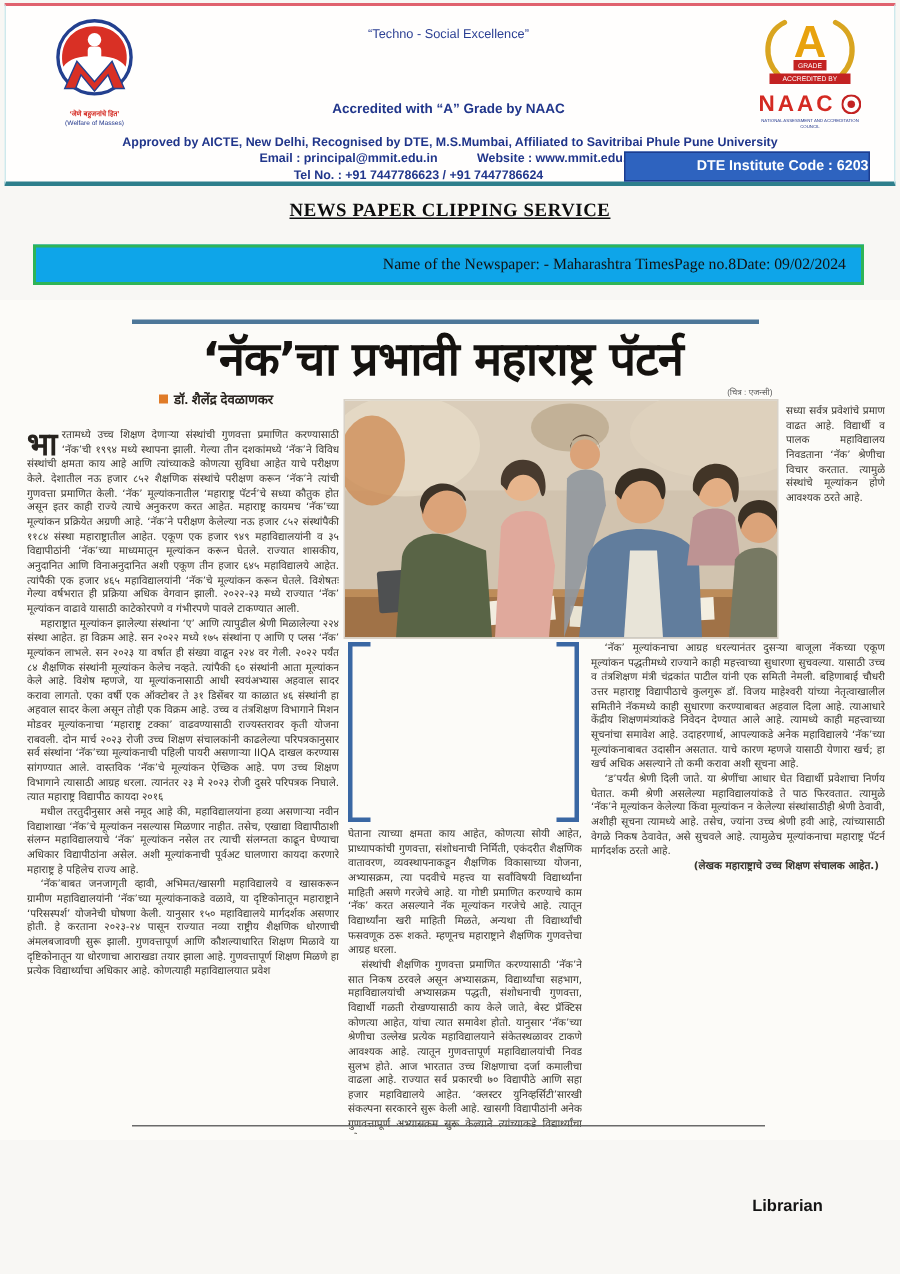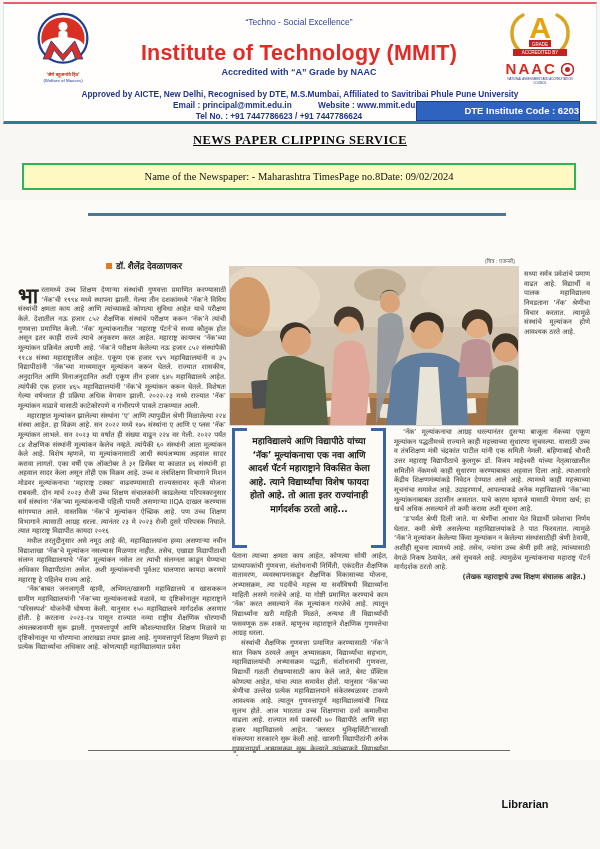--- a/index.html
+++ b/index.html
@@ -26,22 +26,22 @@
   .mottoM{font-size:4.6px;color:#d42a22;font-weight:bold;line-height:1.2;}
   .mottoE{font-size:4.4px;color:#21368b;line-height:1.2;}
   .logoR{position:absolute;right:18px;top:6px;width:76px;text-align:center;}
   .naacword{font-size:15px;font-weight:bold;color:#d42a22;letter-spacing:2px;line-height:1;}
   .naaccap{font-size:2.9px;color:#21368b;line-height:1.3;}
 
   
   .service-title{position:absolute;left:0;top:133px;width:600px;text-align:center;
     font-family:"Liberation Serif","DejaVu Serif",serif;font-size:12.5px;font-weight:bold;
     text-decoration:underline;letter-spacing:0.4px;color:#0d0d0d;}
-  .metarow{position:absolute;left:22px;top:163px;width:554px;height:27px;border:2px solid #2fb457;background:#fef9c3;
-    display:flex;align-items:center;justify-content:center;padding:0 10px;box-sizing:border-box;
+  .metarow{position:absolute;left:22px;top:163px;width:554px;height:27px;border:2px solid #2fb457;background:#0ea5e9;
+    display:flex;align-items:center;justify-content:flex-end;padding:0 10px;box-sizing:border-box;
     font-family:"Liberation Serif","DejaVu Serif",serif;font-size:10.5px;color:#111;}
 
   
   .clip{position:absolute;left:0;top:200px;width:600px;height:560px;background:#fcfbf8;}
   .head-rule{position:absolute;left:88px;top:13px;width:418px;height:2.5px;background:#4d7799;}
   .headline{position:absolute;left:80px;top:17px;width:430px;text-align:center;
     font-family:"DejaVu Sans",sans-serif;font-size:31px;font-weight:800;color:#15120f;letter-spacing:-0.5px;}
   .byline{position:absolute;left:94px;top:60px;font-size:8.8px;font-weight:bold;color:#2a2категория520;color:#2a2520;padding-left:12px;}
   .bullet{display:inline-block;width:6px;height:6px;background:#e07b28;margin-right:4px;}
   .credit{position:absolute;left:400px;top:57px;width:115px;text-align:right;font-size:5.5px;color:#5b5b5b;}
@@ -76,21 +76,20 @@
           <circle cx="31" cy="16" r="5" fill="#ffffff"></circle>
           <rect x="26" y="21" width="10" height="12" rx="3" fill="#ffffff"></rect>
           <path d="M9,52 L18,32 L31,47 L44,32 L53,52 L45,52 L41,42 L31,54 L21,42 L17,52 Z" fill="#d93025" stroke="#23408f" stroke-width="1"></path>
         </svg>
       </span>
       <div class="mottoM">‘जेणे बहुजनांचे हित’</div>
       <div class="mottoE">(Welfare of Masses)</div>
     </div>
 
     <div class="hc abs tagline">“Techno - Social Excellence”</div>
-    <div class="hc abs institute">Institute of Technology (MMIT)</div>
     <div class="hc abs accred">Accredited with “A” Grade by NAAC</div>
     <div class="approval">Approved by AICTE, New Delhi, Recognised by DTE, M.S.Mumbai, Affiliated to Savitribai Phule Pune University</div>
     <div class="contact">
       <span>Email : principal@mmit.edu.in</span>
       <span>Website : www.mmit.edu.in</span>
     </div>
     <div class="telrow">Tel No. : +91 7447786623 / +91 7447786624</div>
     <div class="dtebox">DTE Institute Code : 6203</div>
 
     <div class="logoR">
@@ -122,20 +121,21 @@
 
   <div class="metarow">
     <span>Name of the Newspaper: - Maharashtra Times</span>
     <span>Page no.8</span>
     <span>Date: 09/02/2024</span>
   </div>
 
   <div class="clip">
 
     <div class="head-rule"></div>
+    <div class="headline">‘नॅक’चा प्रभावी महाराष्ट्र पॅटर्न</div>
 
     <div class="byline">
       <span class="bullet"></span><span>डॉ. शैलेंद्र देवळाणकर</span>
     </div>
     <div class="credit">(चित्र : एजन्सी)</div>
 
     <div class="photo">
       <svg width="288" height="158" viewBox="0 0 288 158">
         <rect width="288" height="158" fill="#cfc3b2"></rect>
         <ellipse cx="40" cy="30" rx="50" ry="34" fill="#e4d9c8" opacity="0.8"></ellipse>
@@ -188,21 +188,20 @@
     <div class="mcol" style="left:18px;top:86px;width:208px;height:470px;">
       <p style="text-indent:0"><span class="dropcap">भा</span><span>रतामध्ये उच्च शिक्षण देणाऱ्या संस्थांची गुणवत्ता प्रमाणित करण्यासाठी ‘नॅक’ची १९९४ मध्ये स्थापना झाली. गेल्या तीन दशकांमध्ये ‘नॅक’ने विविध संस्थांची क्षमता काय आहे आणि त्यांच्याकडे कोणत्या सुविधा आहेत याचे परीक्षण केले. देशातील नऊ हजार ८५२ शैक्षणिक संस्थांचे परीक्षण करून ‘नॅक’ने त्यांची गुणवत्ता प्रमाणित केली. ‘नॅक’ मूल्यांकनातील ‘महाराष्ट्र पॅटर्न’चे सध्या कौतुक होत असून इतर काही राज्ये त्याचे अनुकरण करत आहेत. महाराष्ट्र कायमच ‘नॅक’च्या मूल्यांकन प्रक्रियेत अग्रणी आहे. ‘नॅक’ने परीक्षण केलेल्या नऊ हजार ८५२ संस्थांपैकी ११८४ संस्था महाराष्ट्रातील आहेत. एकूण एक हजार ९४९ महाविद्यालयांनी व ३५ विद्यापीठांनी ‘नॅक’च्या माध्यमातून मूल्यांकन करून घेतले. राज्यात शासकीय, अनुदानित आणि विनाअनुदानित अशी एकूण तीन हजार ६४५ महाविद्यालये आहेत. त्यांपैकी एक हजार ४६५ महाविद्यालयांनी ‘नॅक’चे मूल्यांकन करून घेतले. विशेषतः गेल्या वर्षभरात ही प्रक्रिया अधिक वेगवान झाली. २०२२-२३ मध्ये राज्यात ‘नॅक’ मूल्यांकन वाढावे यासाठी काटेकोरपणे व गंभीरपणे पावले टाकण्यात आली.</span></p>
       <p>महाराष्ट्रात मूल्यांकन झालेल्या संस्थांना ‘ए’ आणि त्यापुढील श्रेणी मिळालेल्या २२४ संस्था आहेत. हा विक्रम आहे. सन २०२२ मध्ये १७५ संस्थांना ए आणि ए प्लस ‘नॅक’ मूल्यांकन लाभले. सन २०२३ या वर्षात ही संख्या वाढून २२४ वर गेली. २०२२ पर्यंत ८४ शैक्षणिक संस्थांनी मूल्यांकन केलेच नव्हते. त्यांपैकी ६० संस्थांनी आता मूल्यांकन केले आहे. विशेष म्हणजे, या मूल्यांकनासाठी आधी स्वयंअभ्यास अहवाल सादर करावा लागतो. एका वर्षी एक ऑक्टोबर ते ३१ डिसेंबर या काळात ४६ संस्थांनी हा अहवाल सादर केला असून तोही एक विक्रम आहे. उच्च व तंत्रशिक्षण विभागाने मिशन मोडवर मूल्यांकनाचा ‘महाराष्ट्र टक्का’ वाढवण्यासाठी राज्यस्तरावर कृती योजना राबवली. दोन मार्च २०२३ रोजी उच्च शिक्षण संचालकांनी काढलेल्या परिपत्रकानुसार सर्व संस्थांना ‘नॅक’च्या मूल्यांकनाची पहिली पायरी असणाऱ्या IIQA दाखल करण्यास सांगण्यात आले. वास्तविक ‘नॅक’चे मूल्यांकन ऐच्छिक आहे. पण उच्च शिक्षण विभागाने त्यासाठी आग्रह धरला. त्यानंतर २३ मे २०२३ रोजी दुसरे परिपत्रक निघाले. त्यात महाराष्ट्र विद्यापीठ कायदा २०१६</p>
       <p>मधील तरतुदीनुसार असे नमूद आहे की, महाविद्यालयांना हव्या असणाऱ्या नवीन विद्याशाखा ‘नॅक’चे मूल्यांकन नसल्यास मिळणार नाहीत. तसेच, एखाद्या विद्यापीठाशी संलग्न महाविद्यालयाचे ‘नॅक’ मूल्यांकन नसेल तर त्याची संलग्नता काढून घेण्याचा अधिकार विद्यापीठांना असेल. अशी मूल्यांकनाची पूर्वअट घालणारा कायदा करणारे महाराष्ट्र हे पहिलेच राज्य आहे.</p>
       <p>‘नॅक’बाबत जनजागृती व्हावी, अभिमत/खासगी महाविद्यालये व खासकरून ग्रामीण महाविद्यालयांनी ‘नॅक’च्या मूल्यांकनाकडे वळावे, या दृष्टिकोनातून महाराष्ट्राने ‘परिसस्पर्श’ योजनेची घोषणा केली. यानुसार १५० महाविद्यालये मार्गदर्शक असणार होती. हे करताना २०२३-२४ पासून राज्यात नव्या राष्ट्रीय शैक्षणिक धोरणाची अंमलबजावणी सुरू झाली. गुणवत्तापूर्ण आणि कौशल्याधारित शिक्षण मिळावे या दृष्टिकोनातून या धोरणाचा आराखडा तयार झाला आहे. गुणवत्तापूर्ण शिक्षण मिळणे हा प्रत्येक विद्यार्थ्याचा अधिकार आहे. कोणत्याही महाविद्यालयात प्रवेश</p>
     </div>
 
     <div class="quotebox">
       <span class="qb-brL"></span>
       <span class="qb-brR"></span>
-      <div class="qb-text">महाविद्यालये आणि विद्यापीठे यांच्या ‘नॅक’ मूल्यांकनाचा एक नवा आणि आदर्श पॅटर्न महाराष्ट्राने विकसित केला आहे. त्याने विद्यार्थ्यांचा विशेष फायदा होतो आहे. तो आता इतर राज्यांनाही मार्गदर्शक ठरतो आहे...</div>
     </div>
 
     <div class="mcol" style="left:232px;top:352px;width:156px;height:204px;">
       <p style="text-indent:0">घेताना त्याच्या क्षमता काय आहेत, कोणत्या सोयी आहेत, प्राध्यापकांची गुणवत्ता, संशोधनाची निर्मिती, एकंदरीत शैक्षणिक वातावरण, व्यवस्थापनाकडून शैक्षणिक विकासाच्या योजना, अभ्यासक्रम, त्या पदवीचे महत्त्व या सर्वांविषयी विद्यार्थ्यांना माहिती असणे गरजेचे आहे. या गोष्टी प्रमाणित करण्याचे काम ‘नॅक’ करत असल्याने नॅक मूल्यांकन गरजेचे आहे. त्यातून विद्यार्थ्यांना खरी माहिती मिळते, अन्यथा ती विद्यार्थ्यांची फसवणूक ठरू शकते. म्हणूनच महाराष्ट्राने शैक्षणिक गुणवत्तेचा आग्रह धरला.</p>
       <p>संस्थांची शैक्षणिक गुणवत्ता प्रमाणित करण्यासाठी ‘नॅक’ने सात निकष ठरवले असून अभ्यासक्रम, विद्यार्थ्यांचा सहभाग, महाविद्यालयांची अभ्यासक्रम पद्धती, संशोधनाची गुणवत्ता, विद्यार्थी गळती रोखण्यासाठी काय केले जाते, बेस्ट प्रॅक्टिस कोणत्या आहेत, यांचा त्यात समावेश होतो. यानुसार ‘नॅक’च्या श्रेणीचा उल्लेख प्रत्येक महाविद्यालयाने संकेतस्थळावर टाकणे आवश्यक आहे. त्यातून गुणवत्तापूर्ण महाविद्यालयांची निवड सुलभ होते. आज भारतात उच्च शिक्षणाचा दर्जा कमालीचा वाढला आहे. राज्यात सर्व प्रकारची ७० विद्यापीठे आणि सहा हजार महाविद्यालये आहेत. ‘क्लस्टर युनिव्हर्सिटी’सारखी संकल्पना सरकारने सुरू केली आहे. खासगी विद्यापीठांनी अनेक गुणवत्तापूर्ण अभ्यासक्रम सुरू केल्याने त्यांच्याकडे विद्यार्थ्यांचा ओढा</p>
     </div>
 
     <div class="mcol" style="left:394px;top:228px;width:196px;height:312px;">
       <p>‘नॅक’ मूल्यांकनाचा आग्रह धरल्यानंतर दुसऱ्या बाजूला नॅकच्या एकूण मूल्यांकन पद्धतीमध्ये राज्याने काही महत्त्वाच्या सुधारणा सुचवल्या. यासाठी उच्च व तंत्रशिक्षण मंत्री चंद्रकांत पाटील यांनी एक समिती नेमली. बहिणाबाई चौधरी उत्तर महाराष्ट्र विद्यापीठाचे कुलगुरू डॉ. विजय माहेश्वरी यांच्या नेतृत्वाखालील समितीने नॅकमध्ये काही सुधारणा करण्याबाबत अहवाल दिला आहे. त्याआधारे केंद्रीय शिक्षणमंत्र्यांकडे निवेदन देण्यात आले आहे. त्यामध्ये काही महत्त्वाच्या सूचनांचा समावेश आहे. उदाहरणार्थ, आपल्याकडे अनेक महाविद्यालये ‘नॅक’च्या मूल्यांकनाबाबत उदासीन असतात. याचे कारण म्हणजे यासाठी येणारा खर्च; हा खर्च अधिक असल्याने तो कमी करावा अशी सूचना आहे.</p>
       <p>‘ड’पर्यंत श्रेणी दिली जाते. या श्रेणींचा आधार घेत विद्यार्थी प्रवेशाचा निर्णय घेतात. कमी श्रेणी असलेल्या महाविद्यालयांकडे ते पाठ फिरवतात. त्यामुळे ‘नॅक’ने मूल्यांकन केलेल्या किंवा मूल्यांकन न केलेल्या संस्थांसाठीही श्रेणी ठेवावी, अशीही सूचना त्यामध्ये आहे. तसेच, ज्यांना उच्च श्रेणी हवी आहे, त्यांच्यासाठी वेगळे निकष ठेवावेत, असे सुचवले आहे. त्यामुळेच मूल्यांकनाचा महाराष्ट्र पॅटर्न मार्गदर्शक ठरतो आहे.</p>

